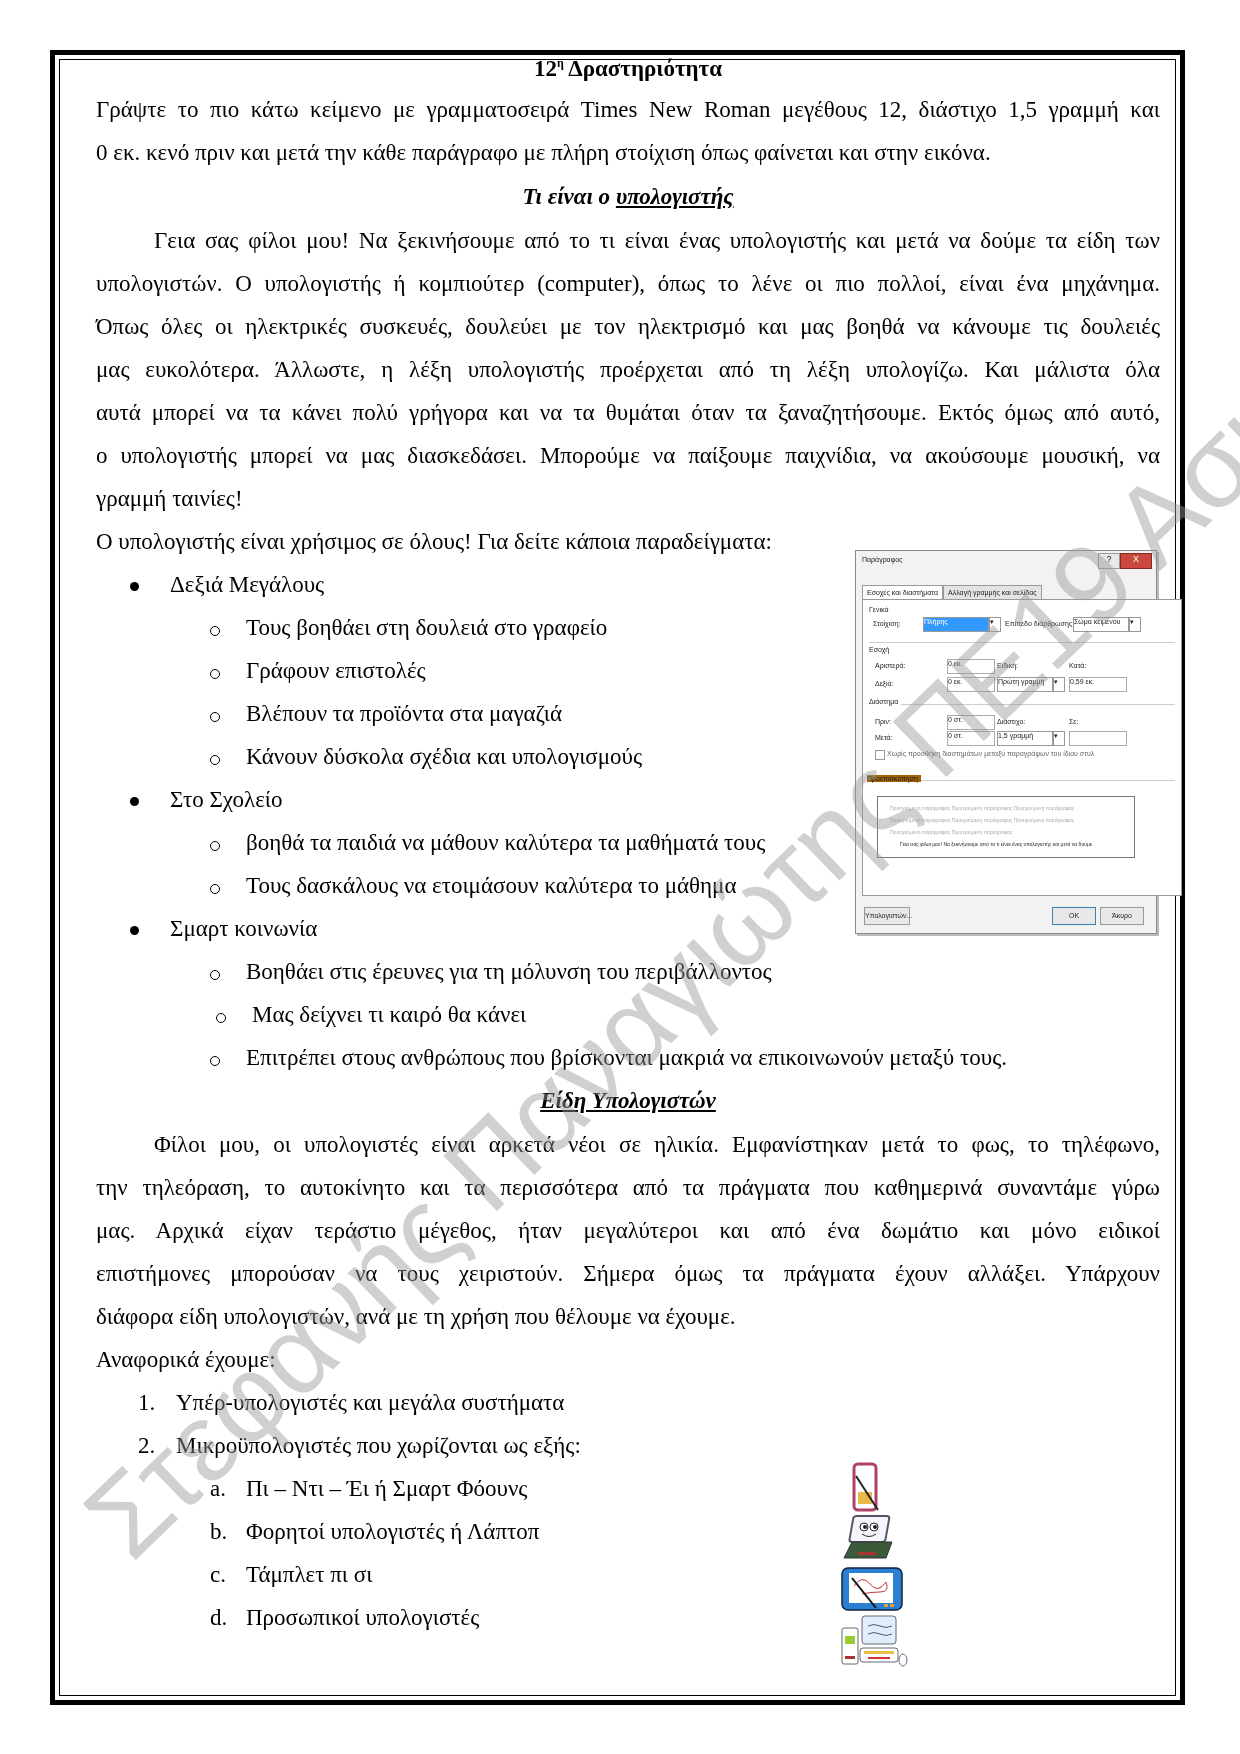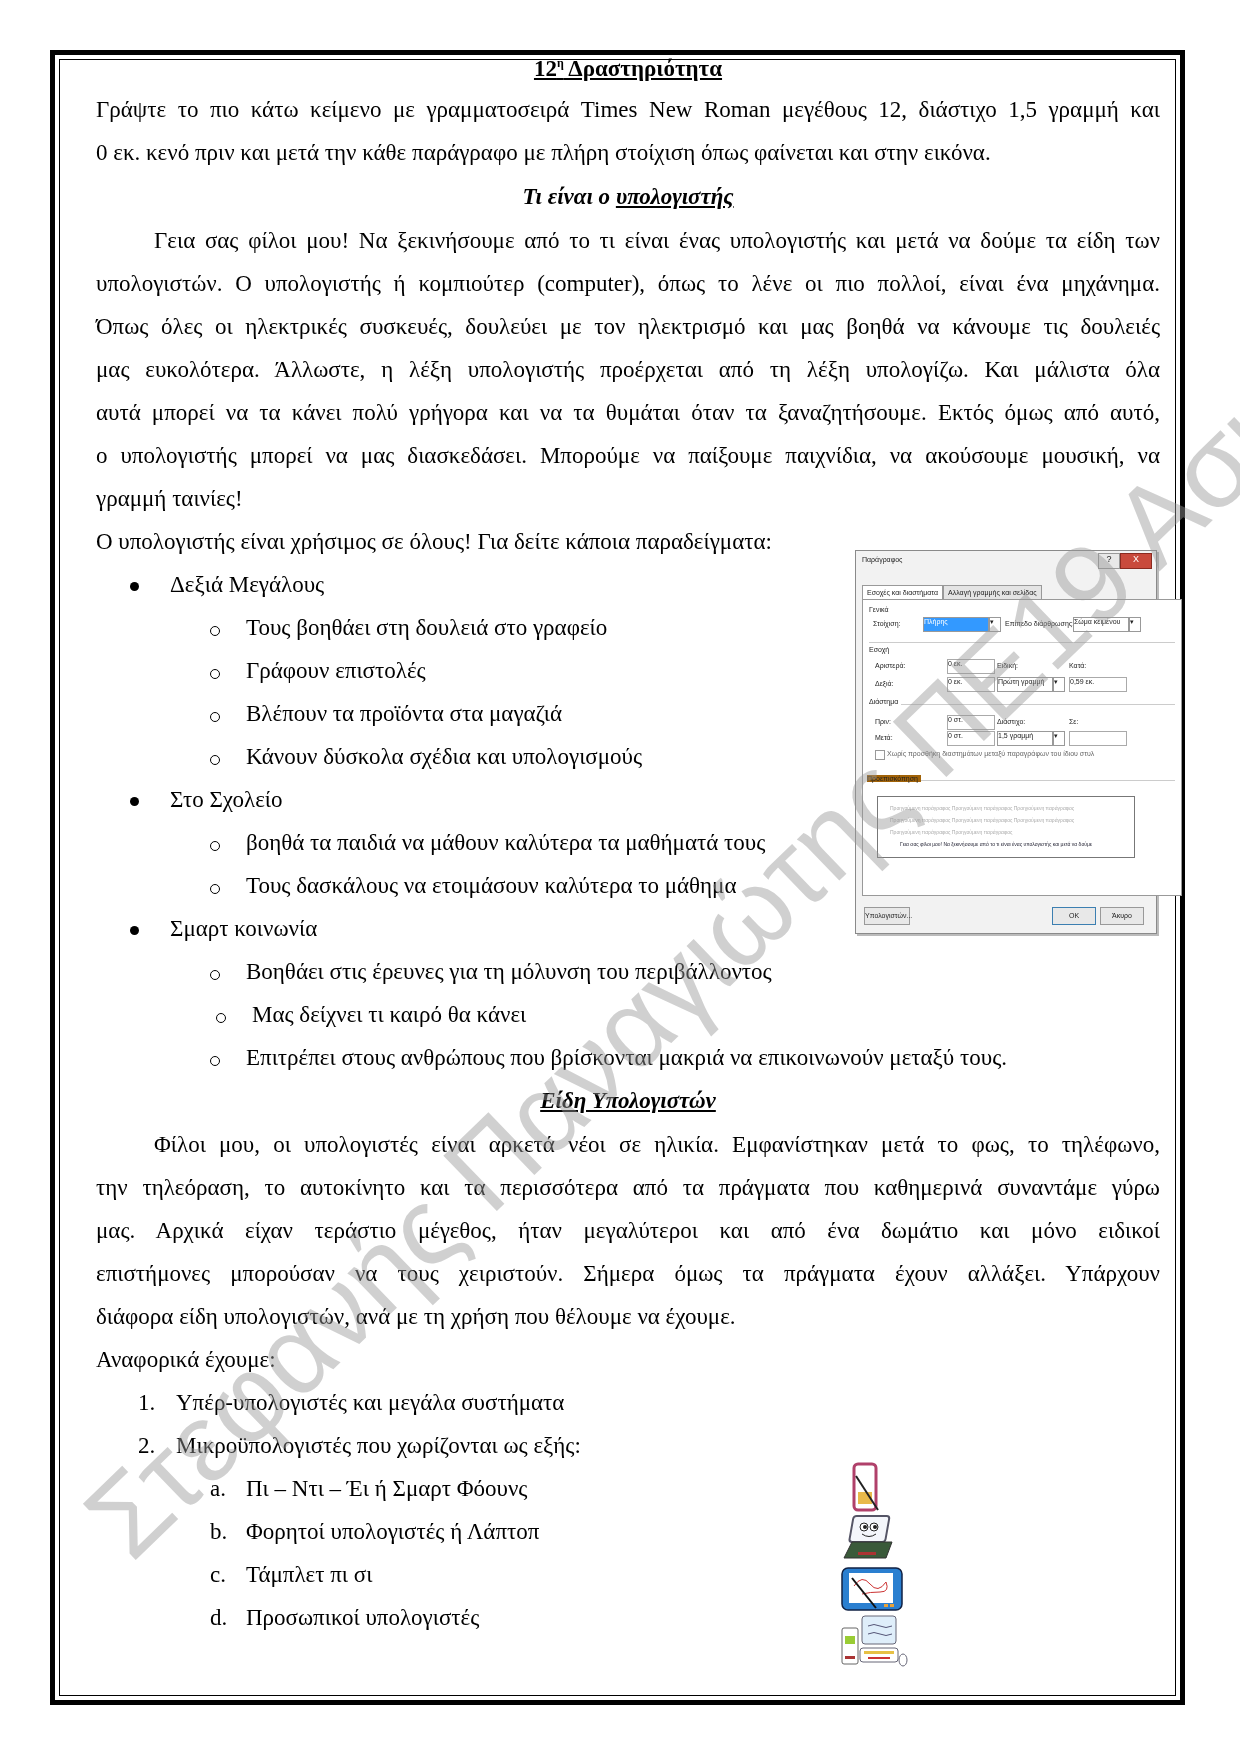--- a/index.html
+++ b/index.html
@@ -5,21 +5,21 @@
   html, body { margin:0; padding:0; background:#fff; }
   body { width:1240px; height:1754px; position:relative; overflow:hidden;
          font-family:"Liberation Serif", "DejaVu Serif", serif; color:#000; }
   .frame { position:absolute; left:50px; top:50px; width:1135px; height:1655px;
            border:5px solid #000; box-sizing:border-box; }
   .frame-inner { position:absolute; left:4px; top:4px; right:4px; bottom:4px; border:1.5px solid #000; }
   .page { position:absolute; left:96px; top:56px; width:1064px; font-size:23px; }
   .line { position:absolute; left:0; white-space:nowrap; }
   .justify { width:1064px; text-align:justify; text-align-last:justify; white-space:normal; }
   .center { width:1064px; text-align:center; }
-  .title { font-weight:bold; font-size:23px;text-decoration:underline; }
+  .title { font-weight:bold; font-size:23px; }
   .title sup { font-size:12px; }
   .subhead { font-style:italic; font-weight:bold; }
   .u { text-decoration:underline; }
   .bullet-dot { position:absolute; left:-40px; top:10px; width:9px; height:9px; border-radius:50%; background:#000; }
   .bullet-circ { position:absolute; left:-36px; top:11px; width:8px; height:8px; border-radius:50%; border:1.3px solid #000; }
   .num { position:absolute; left:-38px; }
   
   .dlg { position:absolute; left:855px; top:550px; width:300px; height:382px; background:#f2f2f2;
          border:1px solid #8a8a8a; box-shadow:2px 2px 0 #bbb; font-family:Liberation Sans, sans-serif; font-size:7px; color:#222; }
   .dlg-title { position:absolute; left:6px; top:5px; }

